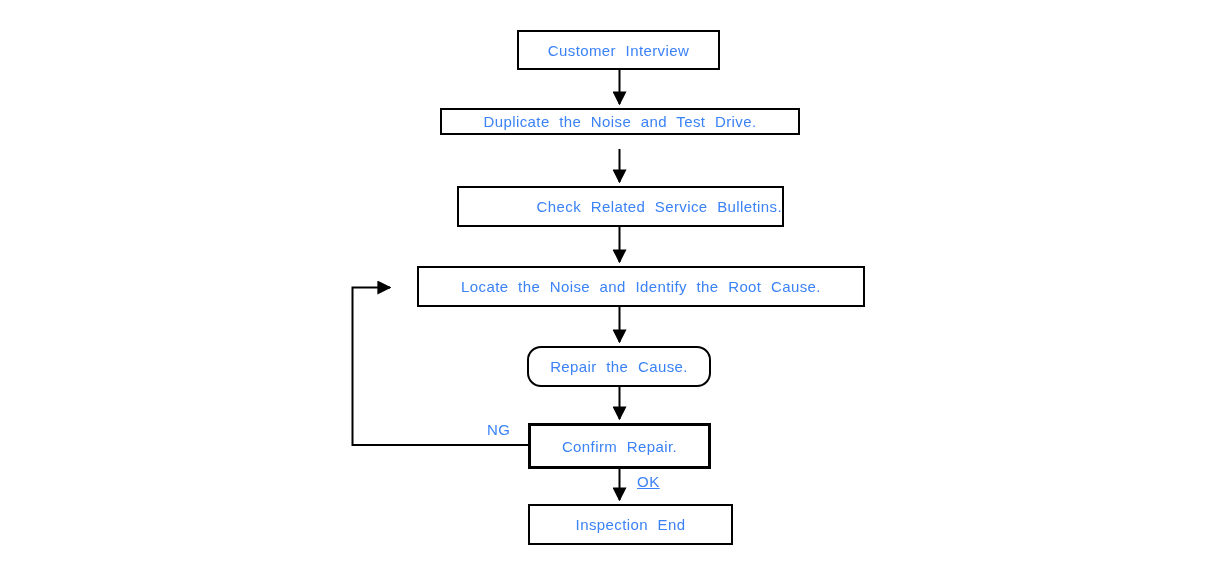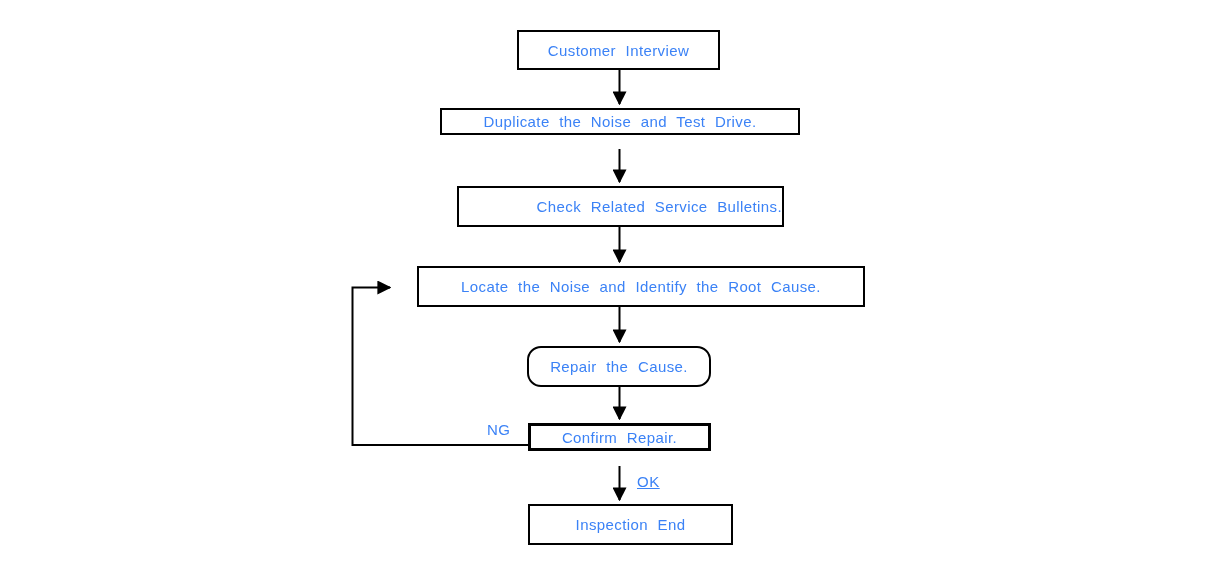--- a/index.html
+++ b/index.html
@@ -37,21 +37,21 @@
     font-size: 15px;
     letter-spacing: 0.5px;
     background: #ffffff;
   }
   
   #n0 { left: 517px; top: 30px;  width: 203px; height: 40px; }
   #n1 { left: 440px; top: 108px; width: 360px; height: 27px; }
   #n2 { left: 457px; top: 186px; width: 327px; height: 41px; justify-content: flex-end; }
   #n3 { left: 377px; top: 266px; width: 448px; height: 41px; margin-left: 40px; }
   #n4 { left: 527px; top: 346px; width: 184px; height: 41px; border-radius: 14px; }
-  #n5 { left: 528px; top: 423px; width: 183px; height: 28px; }
+  #n5 { left: 528px; top: 423px; width: 183px; height: 46px; }
   #n6 { left: 528px; top: 504px; width: 205px; height: 41px; }
   #lbl-ng { left: 487px; top: 421px; }
   #lbl-ok { left: 637px; top: 473px; text-decoration: underline; }
 </style>
 </head>
 <body>
 
 <div class="canvas">
 
   <svg class="connectors" viewBox="0 0 1216 582" xmlns="http://www.w3.org/2000/svg">

